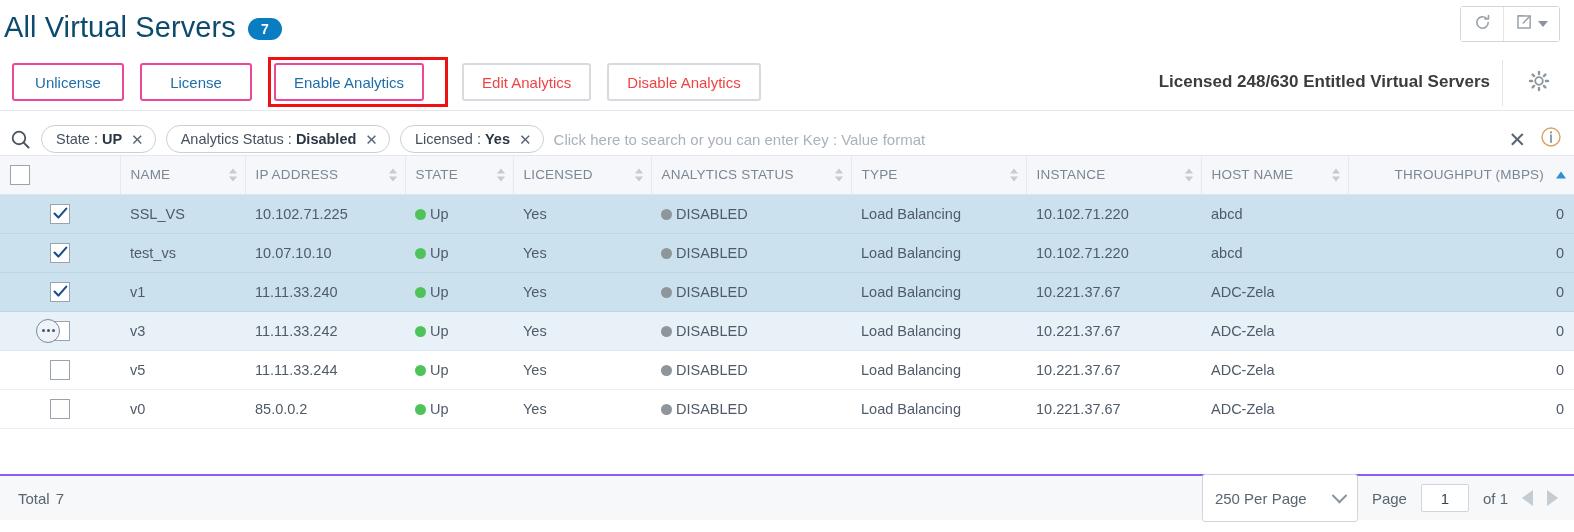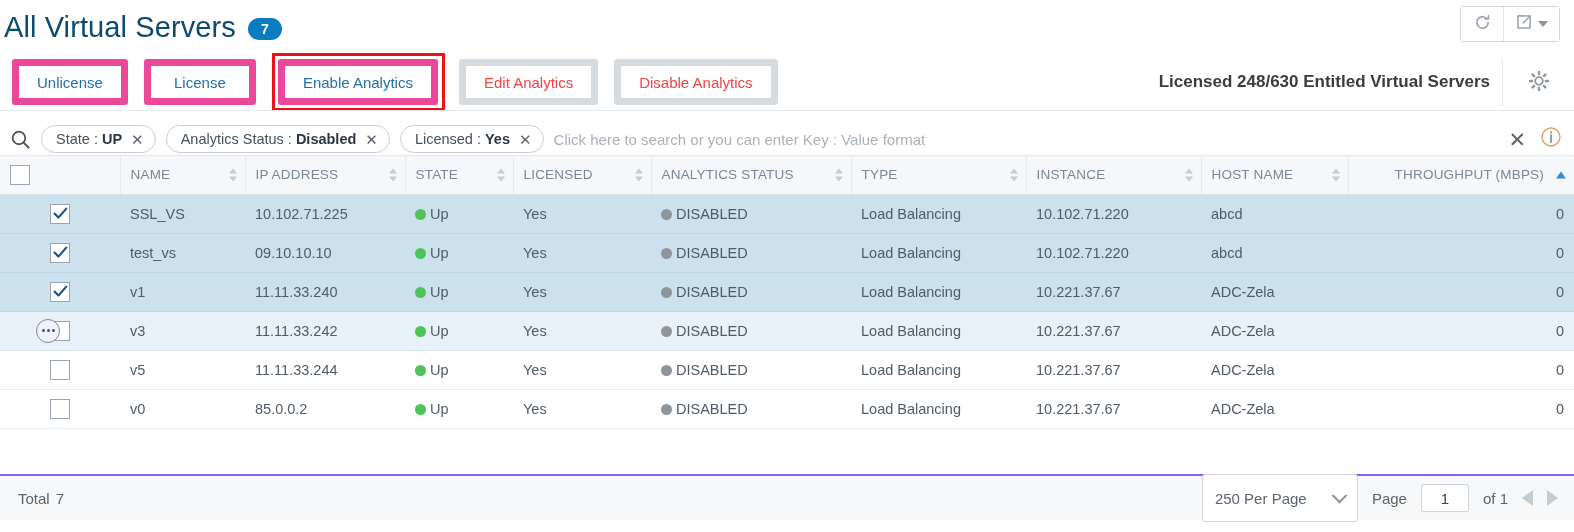--- a/index.html
+++ b/index.html
@@ -75,21 +75,21 @@
     display: flex;
     align-items: center;
     padding-left: 12px;
     position: relative;
   }
   .btn {
     height: 38px;
     min-width: 112px;
     padding: 16px 18px;
     background: #fff;
-    border: 7px solid #ec4899;
+    border: 2px solid #ec4899;
     border-radius: 3px;
     color: #1f6ea8;
     font-size: 15px;
     font-family: "Liberation Sans", sans-serif;
     cursor: pointer;
     margin-right: 16px;
     white-space: nowrap;
     display: inline-flex;
     align-items: center;
     justify-content: center;
@@ -100,21 +100,21 @@
     cursor: default;
   }
   .btn-highlight-wrap {
     display: inline-block;
     border: 3px solid #ee1111;
     padding: 3px;
     margin-right: 14px;
     position: relative;
     top: 0;
   }
-  .btn-highlight-wrap .btn { margin-right: 1px; }
+  .btn-highlight-wrap .btn { margin-right: 18px; }
 
   .license-info {
     position: absolute;
     right: 84px;
     font-size: 17px;
     font-weight: bold;
     color: #3c3c3c;
     white-space: nowrap;
   }
   .gear-cell {
@@ -549,21 +549,21 @@
         <td>abcd</td>
         <td class="num">0</td>
       </tr>
       <tr class="row-selected">
         <td class="selcol"><span class="chk">
             <svg width="15" height="13" viewBox="0 0 15 13">
               <path d="M1.5 6.6 5.4 10.6 13.3 1.6" stroke="#17508a" stroke-width="2.1" fill="none" stroke-linecap="round" stroke-linejoin="round"></path>
             </svg>
           </span></td>
         <td>test_vs</td>
-        <td>09.10.10.10</td>
+        <td>10.07.10.10</td>
         <td><span class="dot up"></span><span>Up</span></td>
         <td>Yes</td>
         <td><span class="dot off"></span><span>DISABLED</span></td>
         <td>Load Balancing</td>
         <td>10.102.71.220</td>
         <td>abcd</td>
         <td class="num">0</td>
       </tr>
       <tr class="row-selected">
         <td class="selcol"><span class="chk">

